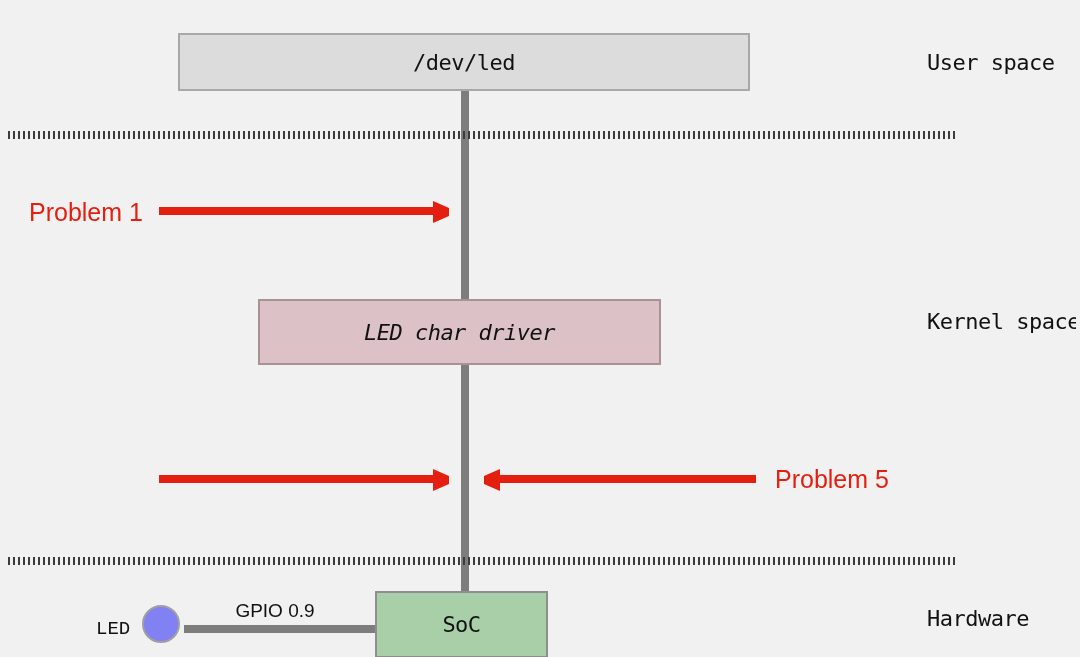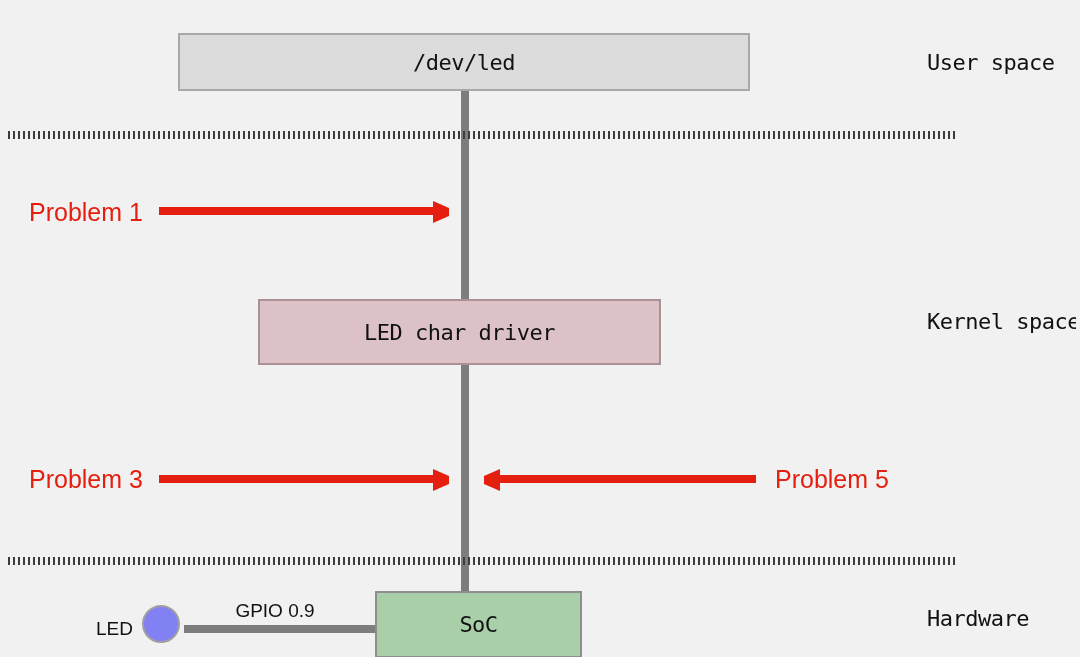--- a/index.html
+++ b/index.html
@@ -39,22 +39,22 @@
   .sep-kernel-hardware{top:549px;}
   
   .node-box{
     position:absolute;z-index:2;
     display:flex;align-items:center;justify-content:center;
     font-size:22px;letter-spacing:-0.5px;color:var(--text-color);
   }
   .dev-led-box{left:170px;top:25px;width:572px;height:58px;
     background:var(--dev-led-fill);border:2px solid var(--dev-led-border);}
   .driver-box{left:250px;top:291px;width:403px;height:66px;
-    background:var(--driver-fill);border:2px solid var(--driver-border);}
-  .soc-box{left:367px;top:583px;width:207px;height:67px;
+    background:var(--driver-fill);border:2px solid var(--driver-border);font-style:italic;}
+  .soc-box{left:367px;top:583px;width:173px;height:67px;
     background:var(--soc-fill);border:2px solid var(--soc-border);}
   
   .layer-label{
     position:absolute;left:915px;z-index:2;
     font-size:22px;letter-spacing:-0.5px;color:var(--text-color);
     line-height:26px;white-space:nowrap;
   }
   .layer-user{top:38px;}
   .layer-kernel{top:297px;}
   .layer-hardware{top:594px;}
@@ -78,21 +78,21 @@
   .p1-head{left:425px;top:193px;}
   .p3-head{left:425px;top:461px;}
   .p2-head{left:468px;top:461px;}
   
   .led-circle{
     position:absolute;left:134px;top:597px;width:38px;height:38px;z-index:2;
     background:var(--led-fill);border:2px solid var(--led-border);border-radius:50%;
   }
   .led-label{
     position:absolute;left:84px;top:606px;z-index:2;
-    font-family:Liberation Sans, sans-serif;font-size:19px;line-height:22px;
+    font-family:Liberation Mono, monospace;font-size:19px;line-height:22px;
     color:var(--text-color);
   }
   .gpio-line{position:absolute;left:176px;top:617px;width:191px;height:2px;
     background:var(--line-gray);z-index:1;}
   .gpio-label{
     position:absolute;left:212px;top:588px;width:110px;z-index:2;
     font-family:"Liberation Sans", sans-serif;font-size:19px;line-height:22px;
     color:var(--text-color);text-align:center;white-space:nowrap;
   }
 </style>
@@ -116,21 +116,20 @@
   </div>
 
   <div class="layer-label layer-kernel">Kernel space</div>
   <div class="layer-label layer-user">User space</div>
   <div class="layer-label layer-hardware">Hardware</div>
 
   <div class="problem-label p1">Problem 1</div>
   <div class="arrow-line p1-line"></div>
   <div class="arrow-head head-right p1-head"></div>
 
-  <div class="problem-label p3">Problem 3</div>
   <div class="arrow-line p3-line"></div>
   <div class="arrow-head head-right p3-head"></div>
 
   <div class="problem-label p2">Problem 5</div>
   <div class="arrow-line p2-line"></div>
   <div class="arrow-head head-left p2-head"></div>
 
   <div class="led-label">LED</div>
   <div class="led-circle"></div>
   <div class="gpio-line"></div>

